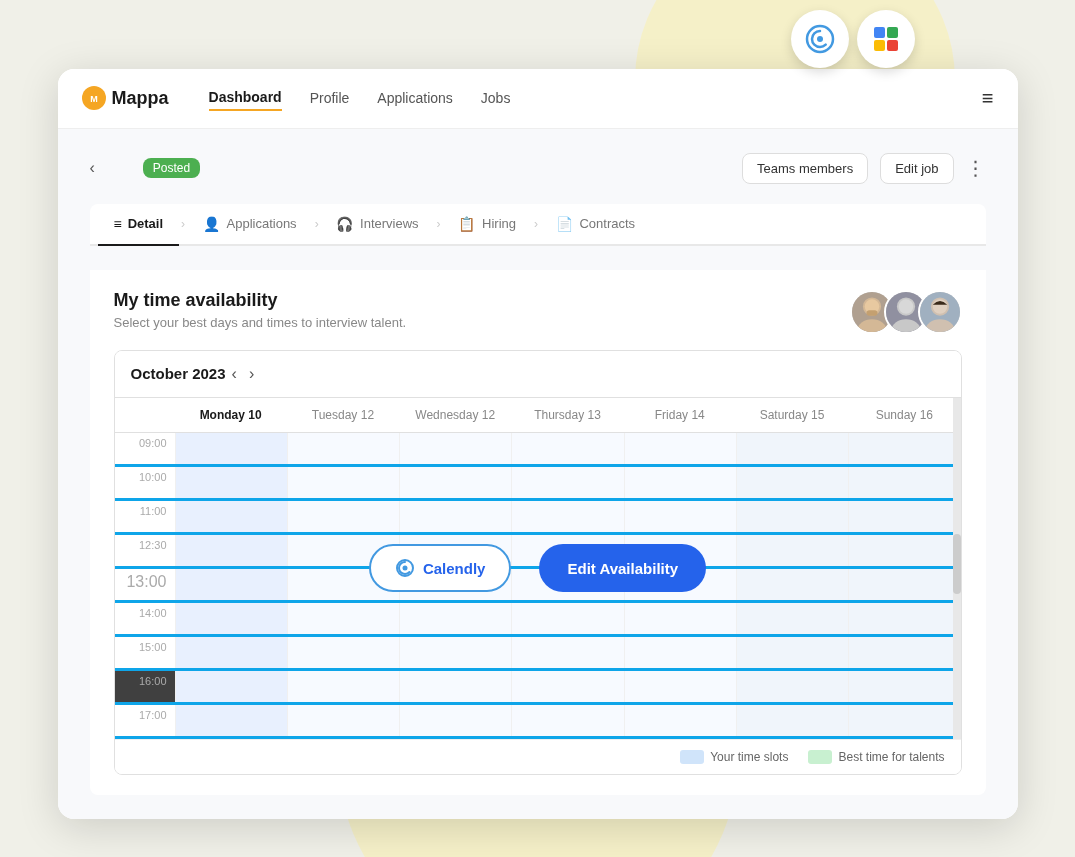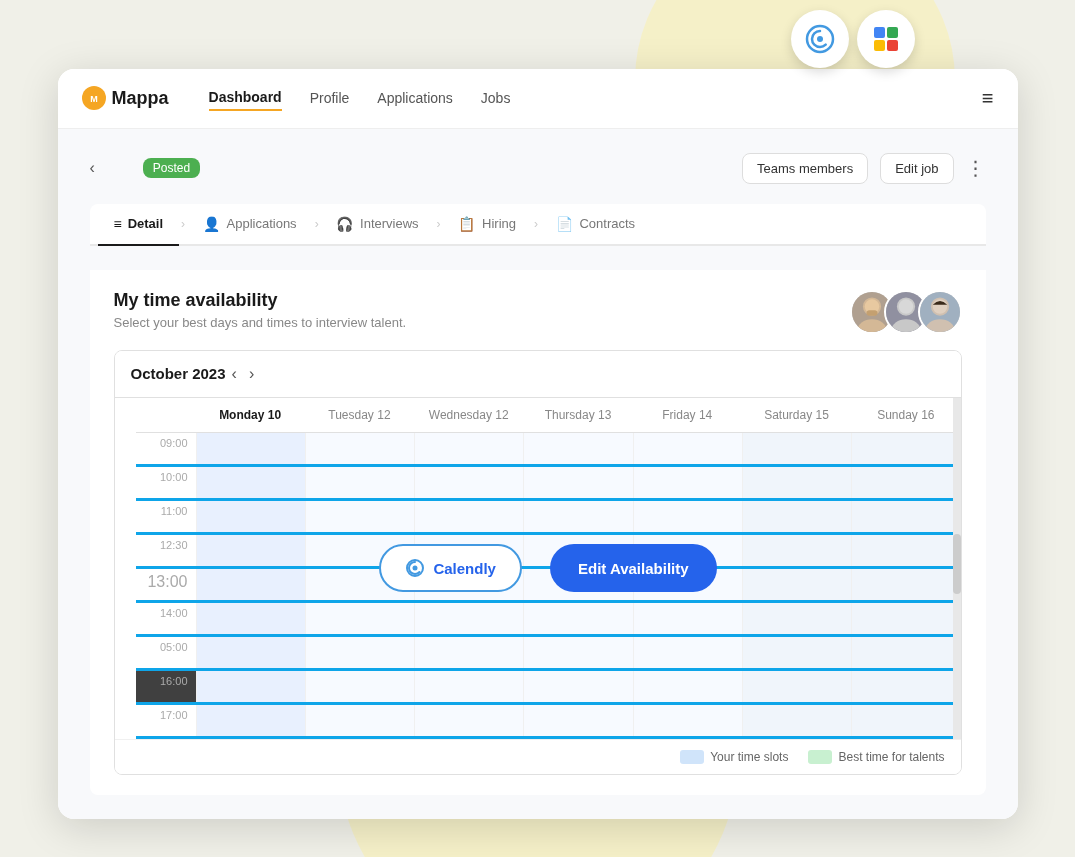--- a/index.html
+++ b/index.html
@@ -333,21 +333,20 @@
       background: #f7faff;
     }
     .time-cell {
       background: white;
       border: none;
     }
 
     
     .calendar-overlay {
       position: relative;
-      margin-left: 21px;
     }
     .calendar-cta-row {
       position: absolute;
       top: 50%;
       left: 0;
       right: 0;
       transform: translateY(-50%);
       display: flex;
       justify-content: center;
       gap: 28px;
@@ -616,21 +615,21 @@
                 <div class="cal-time-col time-cell" style="background: white; display: flex; align-items: flex-start; justify-content: flex-end; padding: 4px 8px 0px 0px; font-size: 11px; color: rgb(170, 170, 170);">14:00</div>
                 <div class="cal-cell today"></div>
                 <div class="cal-cell light"></div>
                 <div class="cal-cell light"></div>
                 <div class="cal-cell light"></div>
                 <div class="cal-cell light"></div>
                 <div class="cal-cell"></div>
                 <div class="cal-cell"></div>
               </div>
               <div class="cal-row">
-                <div class="cal-time-col time-cell" style="background: white; display: flex; align-items: flex-start; justify-content: flex-end; padding: 4px 8px 0px 0px; font-size: 11px; color: rgb(170, 170, 170);">05:00</div>
+                <div class="cal-time-col time-cell" style="background: white; display: flex; align-items: flex-start; justify-content: flex-end; padding: 4px 8px 0px 0px; font-size: 11px; color: rgb(170, 170, 170);">15:00</div>
                 <div class="cal-cell today"></div>
                 <div class="cal-cell light"></div>
                 <div class="cal-cell light"></div>
                 <div class="cal-cell light"></div>
                 <div class="cal-cell light"></div>
                 <div class="cal-cell"></div>
                 <div class="cal-cell"></div>
               </div>
               <div class="cal-row">
                 <div class="cal-time-col time-cell" style="background: #404040; display: flex; align-items: flex-start; justify-content: flex-end; padding: 4px 8px 0px 0px; font-size: 11px; color: rgb(170, 170, 170);">16:00</div>

